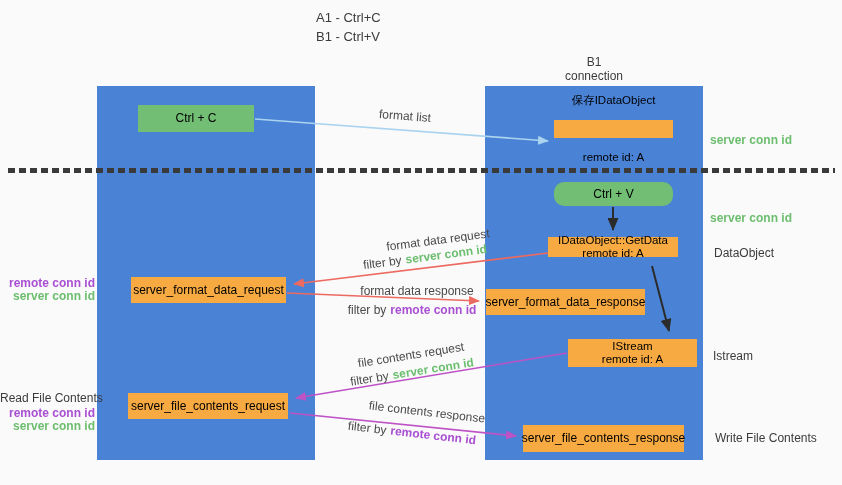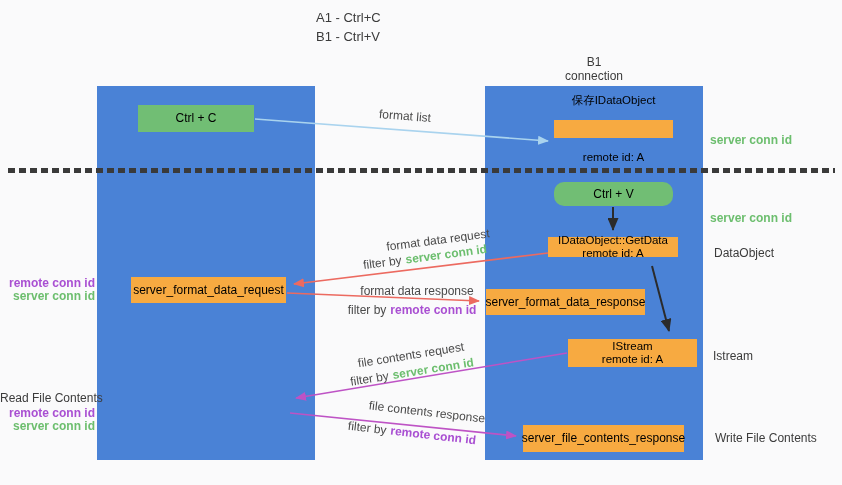--- a/index.html
+++ b/index.html
@@ -98,20 +98,23 @@
     <line x1="567" y1="353" x2="296" y2="398" stroke="#BE53C5" stroke-width="1.6" marker-end="url(#mk-mag)"></line>
     <line x1="290" y1="413" x2="516" y2="436" stroke="#BE53C5" stroke-width="1.6" marker-end="url(#mk-mag)"></line>
   </svg>
 
   <div class="node green" style="left:138px;top:105px;width:116px;height:27px;">
     <span>Ctrl + C</span>
   </div>
   <div class="node orange" style="left:131px;top:277px;width:155px;height:26px;">
     <span>server_format_data_request</span>
   </div>
+  <div class="node orange" style="left:128px;top:393px;width:160px;height:26px;">
+    <span>server_file_contents_request</span>
+  </div>
 
   <div class="node orange two-line" style="left:554px;top:120px;width:119px;height:18px;gap:44px;">
     <span>保存IDataObject</span>
     <span>remote id: A</span>
   </div>
   <div class="node green" style="left:554px;top:182px;width:119px;height:24px;border-radius:10px;">
     <span>Ctrl + V</span>
   </div>
   <div class="node orange two-line" style="left:548px;top:237px;width:130px;height:20px;">
     <span>IDataObject::GetData</span>

